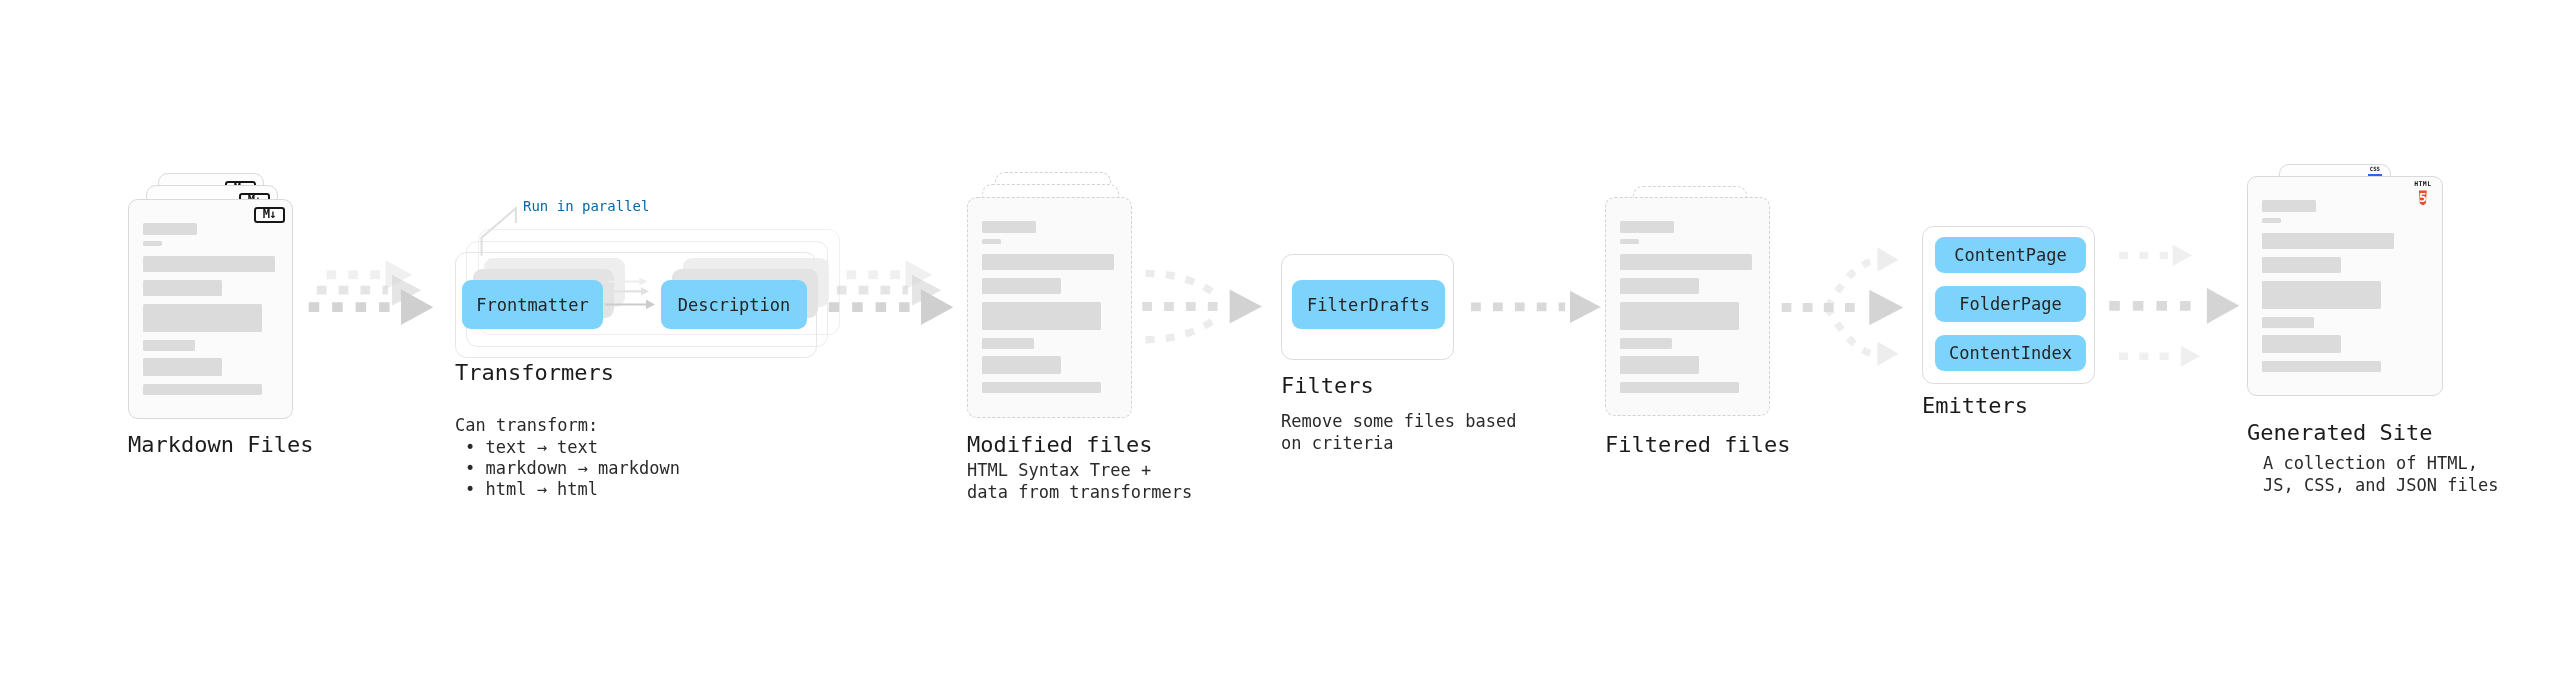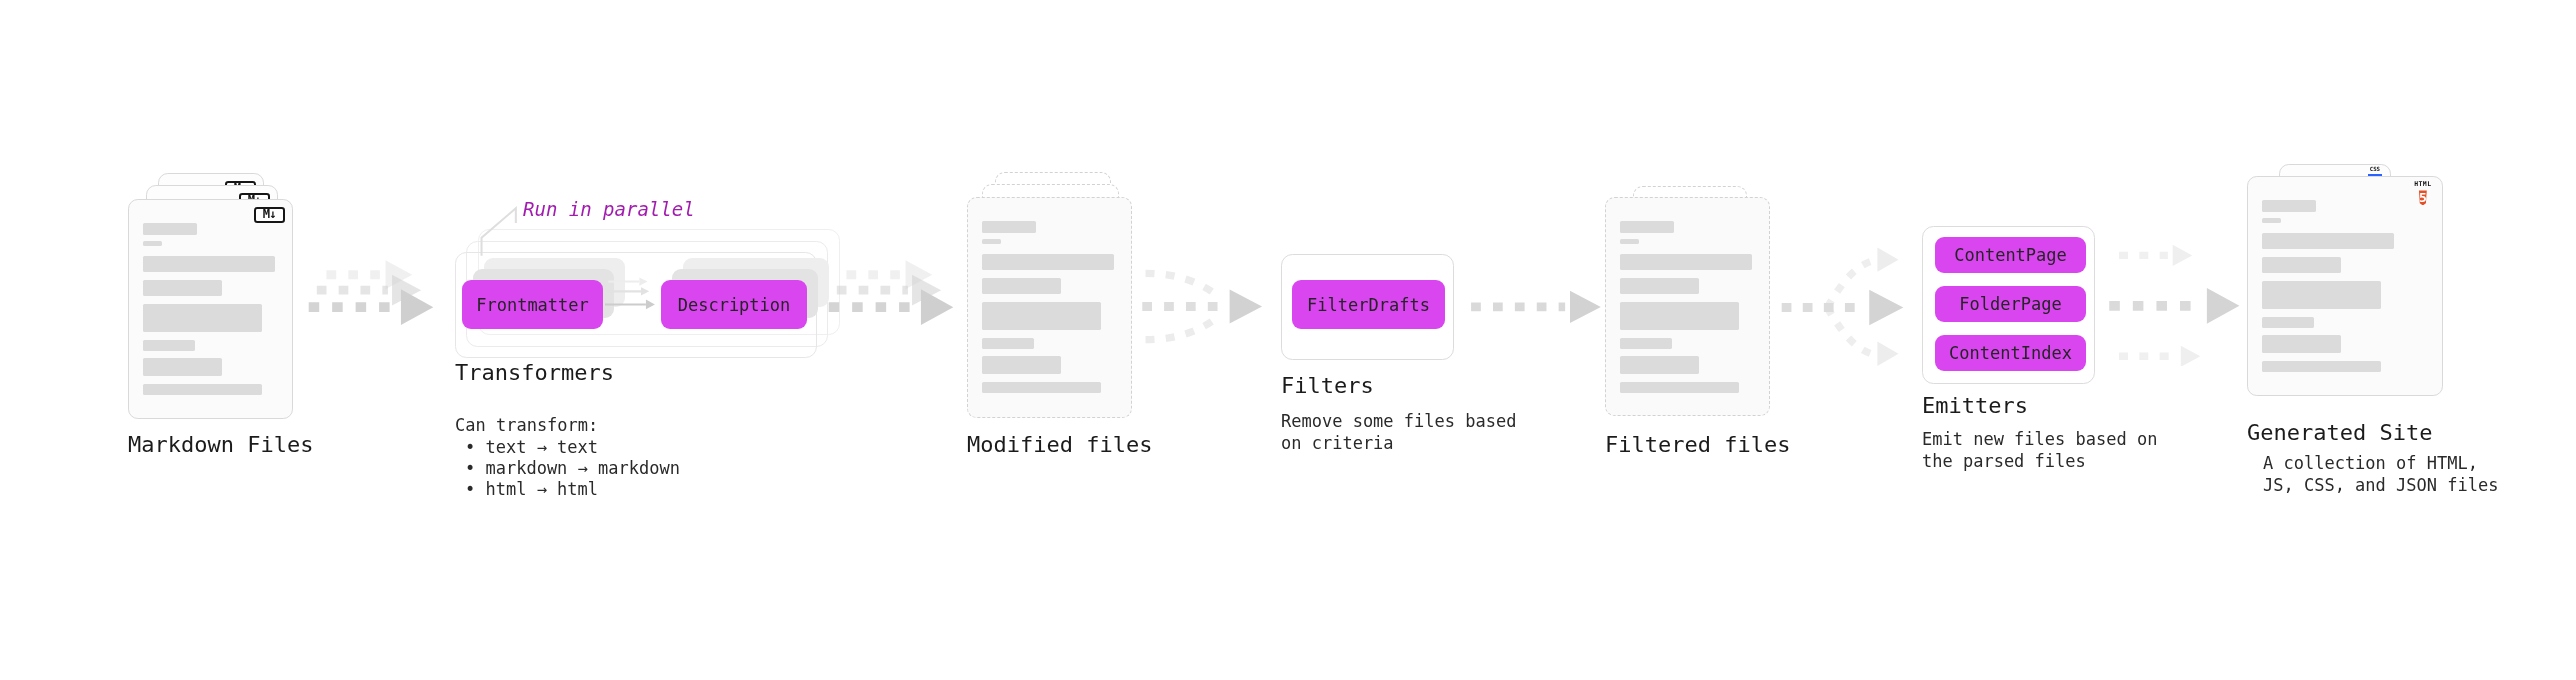--- a/index.html
+++ b/index.html
@@ -33,27 +33,27 @@
   .js-badge{position:absolute;top:2.4px;right:10.6px;width:18px;height:9.8px;background:#f5de19;}
   .html5-badge{position:absolute;top:4.1px;right:9px;width:20.3px;text-align:center;}
   .html5-badge b{display:block;font-size:6.5px;line-height:7.3px;color:#111;letter-spacing:0.4px;}
   .html5-badge .shield{width:18.7px;height:20.3px;margin:0.8px auto 0;background:#e34f26;color:#fff;
     font-weight:bold;font-size:13px;line-height:19.5px;text-align:center;
     clip-path:polygon(0 0,100% 0,89% 86%,50% 100%,11% 86%);}
   
   .stage-label{position:absolute;font-size:22px;line-height:24.4px;color:#1b1b1b;white-space:nowrap;}
   .stage-subtitle{position:absolute;font-size:17px;line-height:22px;color:#2a2a2a;white-space:pre-line;}
   .bullet-line{position:absolute;font-size:17px;line-height:21px;color:#2a2a2a;white-space:nowrap;}
-  .note-label{position:absolute;font-size:19px;color:#a21caf;white-space:nowrap;font-style:italic;}
+  .note-label{position:absolute;font-size:14px;color:#0369a1;white-space:nowrap;}
   
   .t-container{position:absolute;width:362px;height:106px;border:1.6px solid #e6e6e6;border-radius:11.4px;box-sizing:border-box;background:transparent;}
   .t-container.c-mid{border-color:#ebebeb;}
   .t-container.c-back{border-color:#efefef;}
   .panel{position:absolute;background:#ffffff;border:1.6px solid #dcdcdc;border-radius:11.4px;box-sizing:border-box;}
-  .pill{position:absolute;background:#d946ef;border-radius:9px;display:flex;align-items:center;justify-content:center;
+  .pill{position:absolute;background:#7dd3fc;border-radius:9px;display:flex;align-items:center;justify-content:center;
     font-size:17px;color:#252525;box-sizing:border-box;white-space:nowrap;}
   .pill.ghost1{background:#e3e3e3;}
   .pill.ghost2{background:#eeeeee;}
   .arrow{position:absolute;}
 </style>
 </head>
 <body>
 
 <div class="canvas">
 
@@ -144,20 +144,22 @@
         <i></i>
         <i></i>
         <i></i>
         <i></i>
         <i></i>
         <i></i>
         <i></i>
       </span>
   </div>
   <div class="stage-label" style="left:967px;top:433px;">Modified files</div>
+  <div class="stage-subtitle" style="left:967px;top:459px;">HTML Syntax Tree +
+data from transformers</div>
 
   <svg class="arrow" style="left:1134px;top:262px;" width="146" height="89" viewBox="0 0 180 110">
     <path d="M14 14 C55 14 84 26 106 44" stroke="#ececec" stroke-width="9" stroke-dasharray="11 14" fill="none"></path>
     <path d="M14 96 C55 96 84 84 106 66" stroke="#ececec" stroke-width="9" stroke-dasharray="11 14" fill="none"></path>
     <line x1="10" y1="55" x2="112" y2="55" stroke="#dedede" stroke-width="11" stroke-dasharray="12 15"></line>
     <polygon points="118,34 118,76 158,55" fill="#d2d2d2"></polygon>
   </svg>
 
   <div class="panel" style="left:1281px;top:254px;width:173px;height:106px;"></div>
   <div class="pill" style="left:1292px;top:280px;width:153px;height:49px;">FilterDrafts</div>
@@ -192,22 +194,20 @@
     <polygon points="120,124 120,154 146,139" fill="#ededed"></polygon>
     <line x1="2" y1="82" x2="104" y2="82" stroke="#dcdcdc" stroke-width="11" stroke-dasharray="12 14"></line>
     <polygon points="110,60 110,104 152,82" fill="#d4d4d4"></polygon>
   </svg>
 
   <div class="panel" style="left:1922px;top:226px;width:173px;height:158px;"></div>
   <div class="pill" style="left:1935px;top:237px;width:151px;height:36px;">ContentPage</div>
   <div class="pill" style="left:1935px;top:286px;width:151px;height:36px;">FolderPage</div>
   <div class="pill" style="left:1935px;top:335px;width:151px;height:36px;">ContentIndex</div>
   <div class="stage-label" style="left:1922px;top:394px;">Emitters</div>
-  <div class="stage-subtitle" style="left:1922px;top:428px;">Emit new files based on
-the parsed files</div>
 
   <svg class="arrow" style="left:2106px;top:244px;" width="183" height="122" viewBox="0 0 225 150">
     <line x1="16" y1="14" x2="76" y2="14" stroke="#f0f0f0" stroke-width="9" stroke-dasharray="11 14"></line>
     <polygon points="82,1 82,27 106,14" fill="#efefef"></polygon>
     <line x1="4" y1="76" x2="118" y2="76" stroke="#dadada" stroke-width="12" stroke-dasharray="13 16"></line>
     <polygon points="124,54 124,98 164,76" fill="#d4d4d4"></polygon>
     <line x1="16" y1="138" x2="86" y2="138" stroke="#f0f0f0" stroke-width="9" stroke-dasharray="11 14"></line>
     <polygon points="92,125 92,151 116,138" fill="#efefef"></polygon>
   </svg>
 

